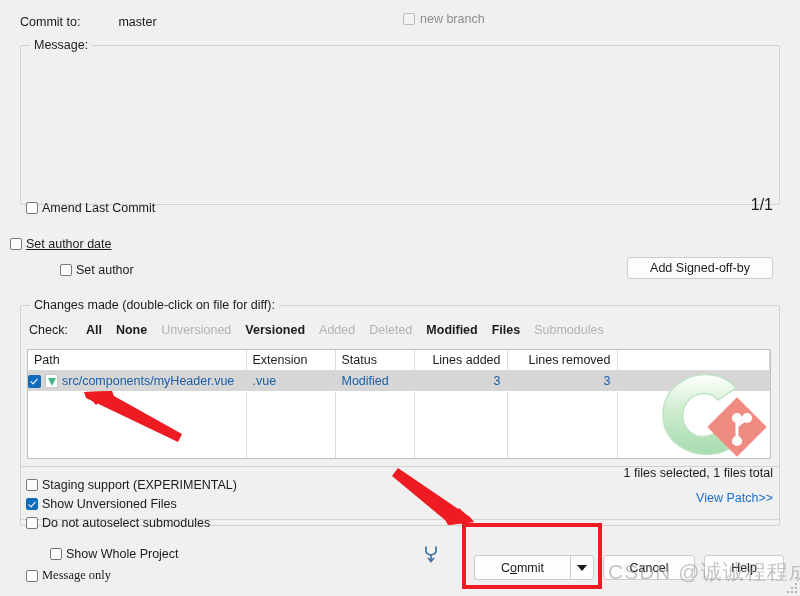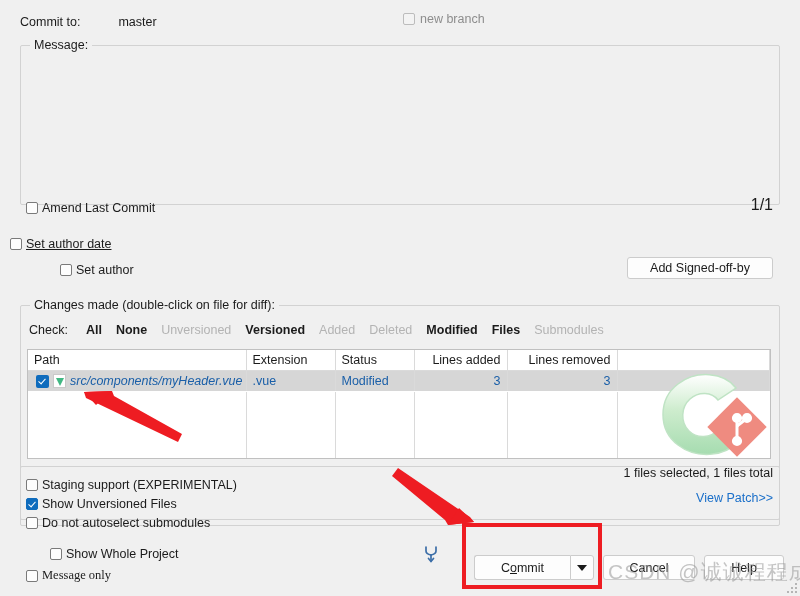--- a/index.html
+++ b/index.html
@@ -235,22 +235,21 @@
     height: 18px;
     box-sizing: border-box;
     white-space: nowrap;
     overflow: hidden;
   }
   .tbl tr.selected td {
     background: #d6d6d6;
   }
   .tbl td.num { text-align: right; }
   .tbl td.pathcell {
-    padding-left: 8px;
-    font-style: italic;
+    padding-left: 0;
   }
   .path-inner {
     display: flex;
     align-items: center;
     gap: 4px;
   }
   .row-cb {
     width: 13px; height: 13px;
     border-radius: 2px;
     background: #0f6cbd;

